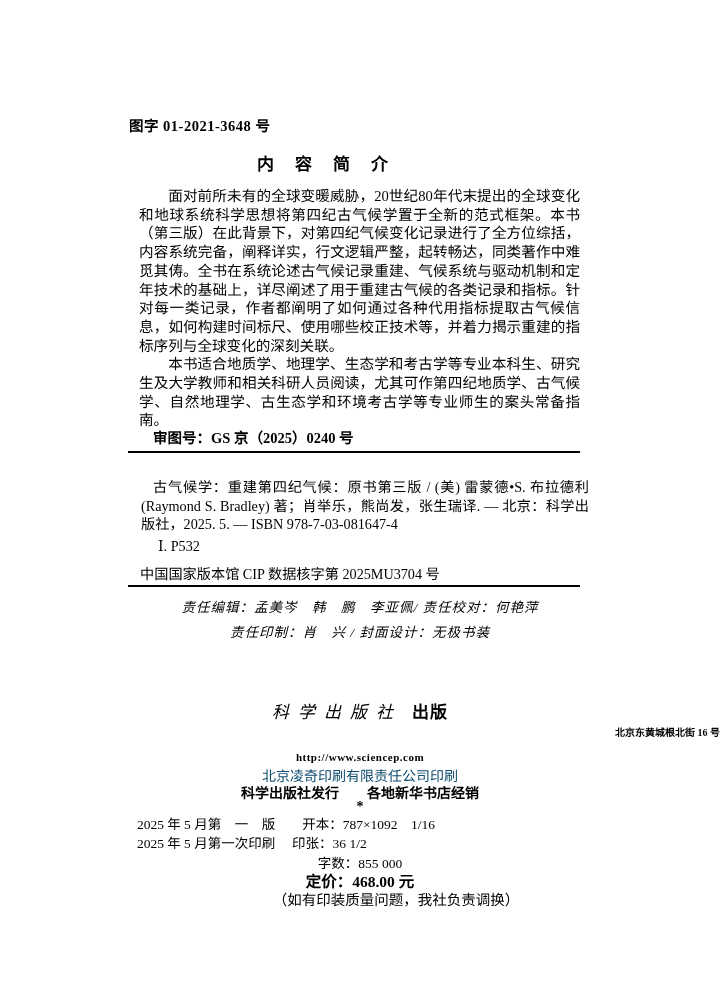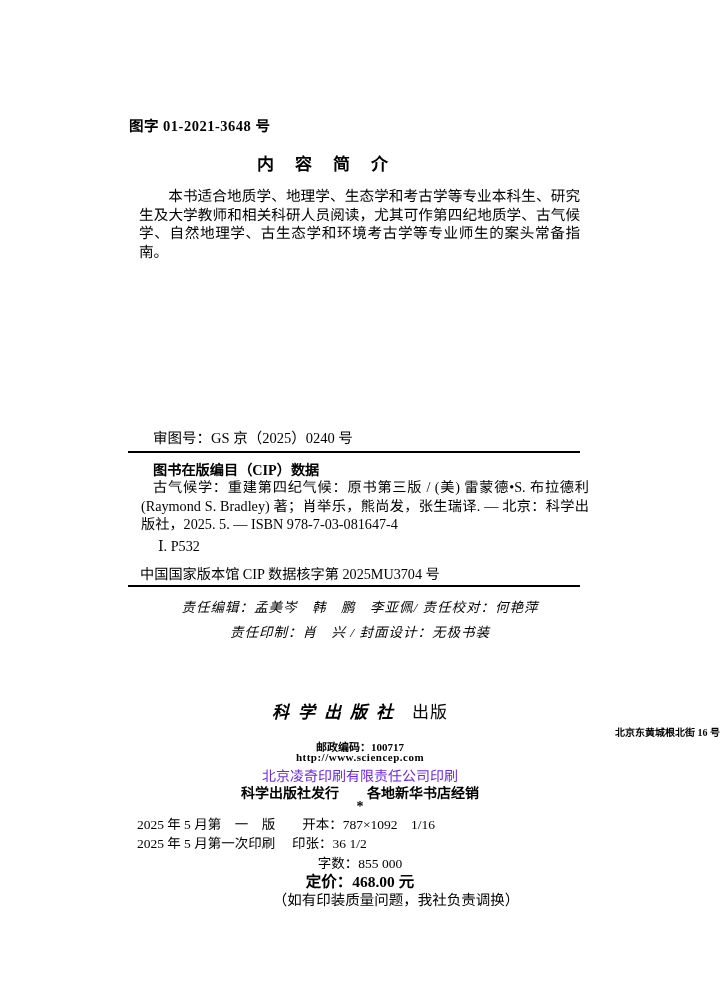--- a/index.html
+++ b/index.html
@@ -39,21 +39,21 @@
   }
   .intro p {
     margin: 0;
     text-indent: 2em;
   }
   .map-approval {
     left: 128px; top: 426px; width: 452px;
     padding-left: 25px;
     box-sizing: border-box;
     font-size: 14.5px;
-    font-weight: normal;
+    font-weight: bold;
   }
   .rule {
     left: 128px; width: 452px;
     border-top: 2px solid #000000;
     height: 0;
   }
   .rule-1 { top: 451px; }
   .rule-2 { top: 585px; }
 
   .cip-heading {
@@ -87,34 +87,34 @@
   }
   .credit-1 { top: 596px; }
   .credit-2 { top: 621px; }
 
   .center-line {
     left: 0; width: 720px;
     text-align: center;
   }
   .pub-logo { top: 698px; font-size: 17px; }
   .pub-logo .script {
-    font-weight: bold;
+    font-weight: normal;
     font-style: italic;
     letter-spacing: 9px;
     margin-top: 11px;
   }
   .pub-logo .suffix {
-    font-weight: normal;
+    font-weight: bold;
     letter-spacing: 1px;
     margin-left: 10px;
   }
   .pub-address  { top: 724px; font-size: 10px; font-weight: bold; text-align: right; }
   .pub-postcode { top: 738px; font-size: 11px; font-weight: bold; }
   .pub-url      { top: 751px; font-size: 11px; font-weight: bold; letter-spacing: 0.5px; }
-  .pub-printer  { top: 765px; font-size: 14px; color: #6d28d9; }
+  .pub-printer  { top: 765px; font-size: 14px; color: #0c4a6e; }
   .pub-dist     { top: 782px; font-size: 14px; font-weight: bold; }
   .pub-star     { top: 799px; font-size: 14px; font-weight: bold; }
 
   .edition-block {
     left: 0; top: 816px; width: 572px;
   }
   .edition-inner {
     display: table;
     margin: 0 auto;
     text-align: left;
@@ -128,48 +128,47 @@
 </head>
 <body>
 
 <div class="sheet">
 
   <div class="abs license">图字 01-2021-3648 号</div>
 
   <div class="abs intro-title">内　容　简　介</div>
 
   <div class="abs intro">
+    <p>面对前所未有的全球变暖威胁，20世纪80年代末提出的全球变化和地球系统科学思想将第四纪古气候学置于全新的范式框架。本书（第三版）在此背景下，对第四纪气候变化记录进行了全方位综括，内容系统完备，阐释详实，行文逻辑严整，起转畅达，同类著作中难觅其俦。全书在系统论述古气候记录重建、气候系统与驱动机制和定年技术的基础上，详尽阐述了用于重建古气候的各类记录和指标。针对每一类记录，作者都阐明了如何通过各种代用指标提取古气候信息，如何构建时间标尺、使用哪些校正技术等，并着力揭示重建的指标序列与全球变化的深刻关联。</p>
     <p>本书适合地质学、地理学、生态学和考古学等专业本科生、研究生及大学教师和相关科研人员阅读，尤其可作第四纪地质学、古气候学、自然地理学、古生态学和环境考古学等专业师生的案头常备指南。</p>
   </div>
 
   <div class="abs map-approval">审图号：GS 京（2025）0240 号</div>
 
   <div class="abs rule rule-1"></div>
 
-  <div class="abs cip-heading">图书在版编目（CIP）数据</div>
 
   <p class="abs cip-record">古气候学：重建第四纪气候：原书第三版 / (美) 雷蒙德•S. 布拉德利(Raymond S. Bradley) 著；肖举乐，熊尚发，张生瑞译. — 北京：科学出版社，2025. 5. — ISBN 978-7-03-081647-4</p>
 
   <div class="abs cip-class">Ⅰ. P532</div>
 
   <div class="abs cip-registry">中国国家版本馆 CIP 数据核字第 2025MU3704 号</div>
 
   <div class="abs rule rule-2"></div>
 
   <div class="abs credit-line credit-1">责任编辑：孟美岑　韩　鹏　李亚佩/ 责任校对：何艳萍</div>
 
   <div class="abs credit-line credit-2">责任印制：肖　兴 / 封面设计：无极书装</div>
 
   <div class="abs center-line pub-logo">
     <span class="script">科学出版社</span><span class="suffix">出版</span>
   </div>
 
   <div class="abs center-line pub-address">北京东黄城根北街 16 号</div>
 
-  <div class="abs center-line pub-postcode">邮政编码：100717</div>
 
   <div class="abs center-line pub-url">http://www.sciencep.com</div>
 
   <div class="abs center-line pub-printer">北京凌奇印刷有限责任公司印刷</div>
 
   <div class="abs center-line pub-dist">科学出版社发行　　各地新华书店经销</div>
 
   <div class="abs center-line pub-star">*</div>
 
   <div class="abs edition-block">

